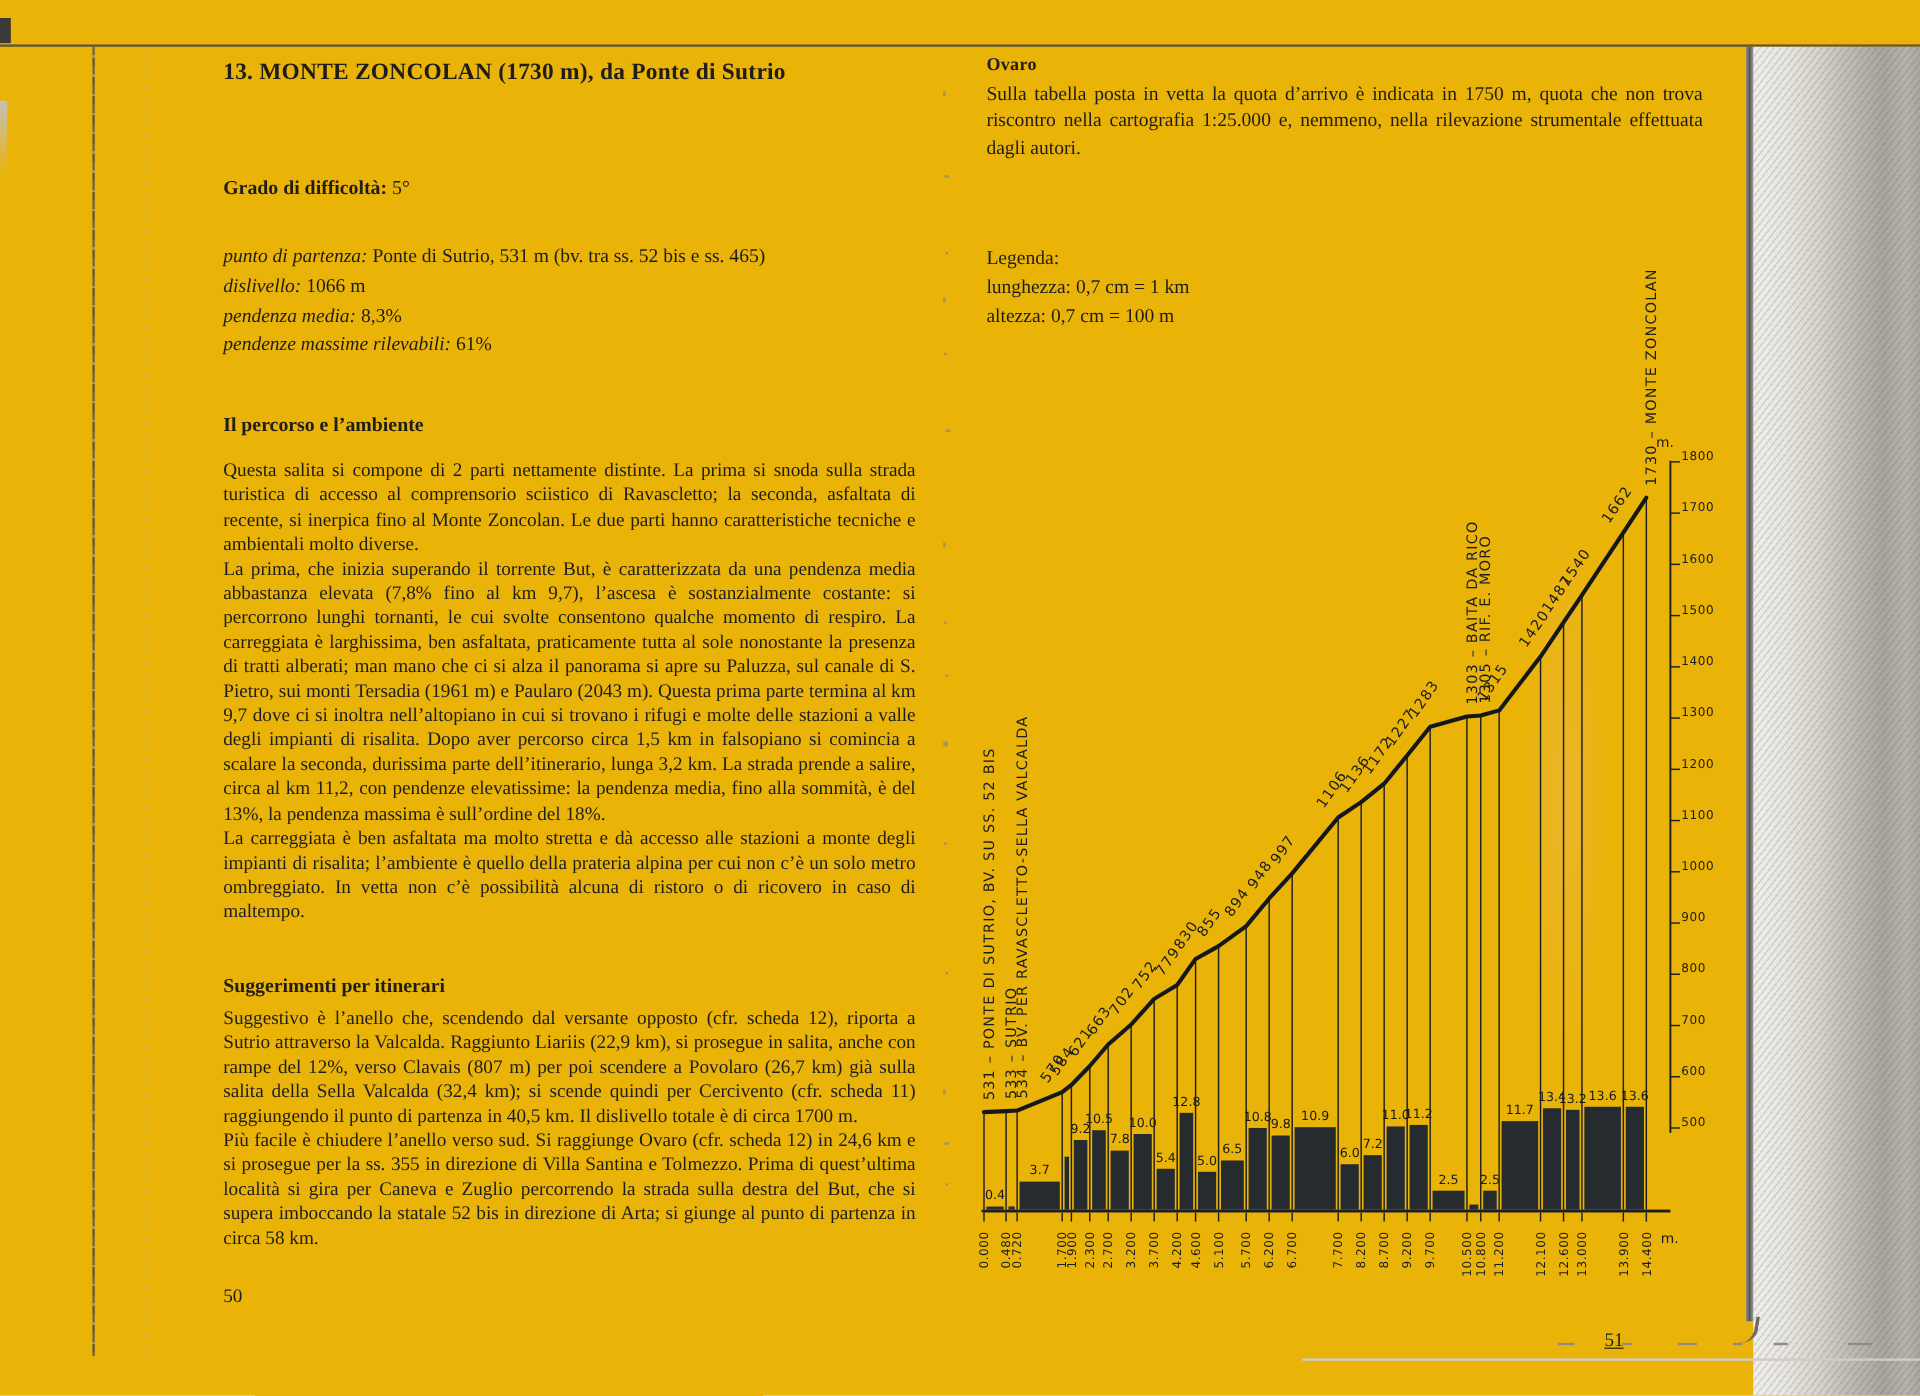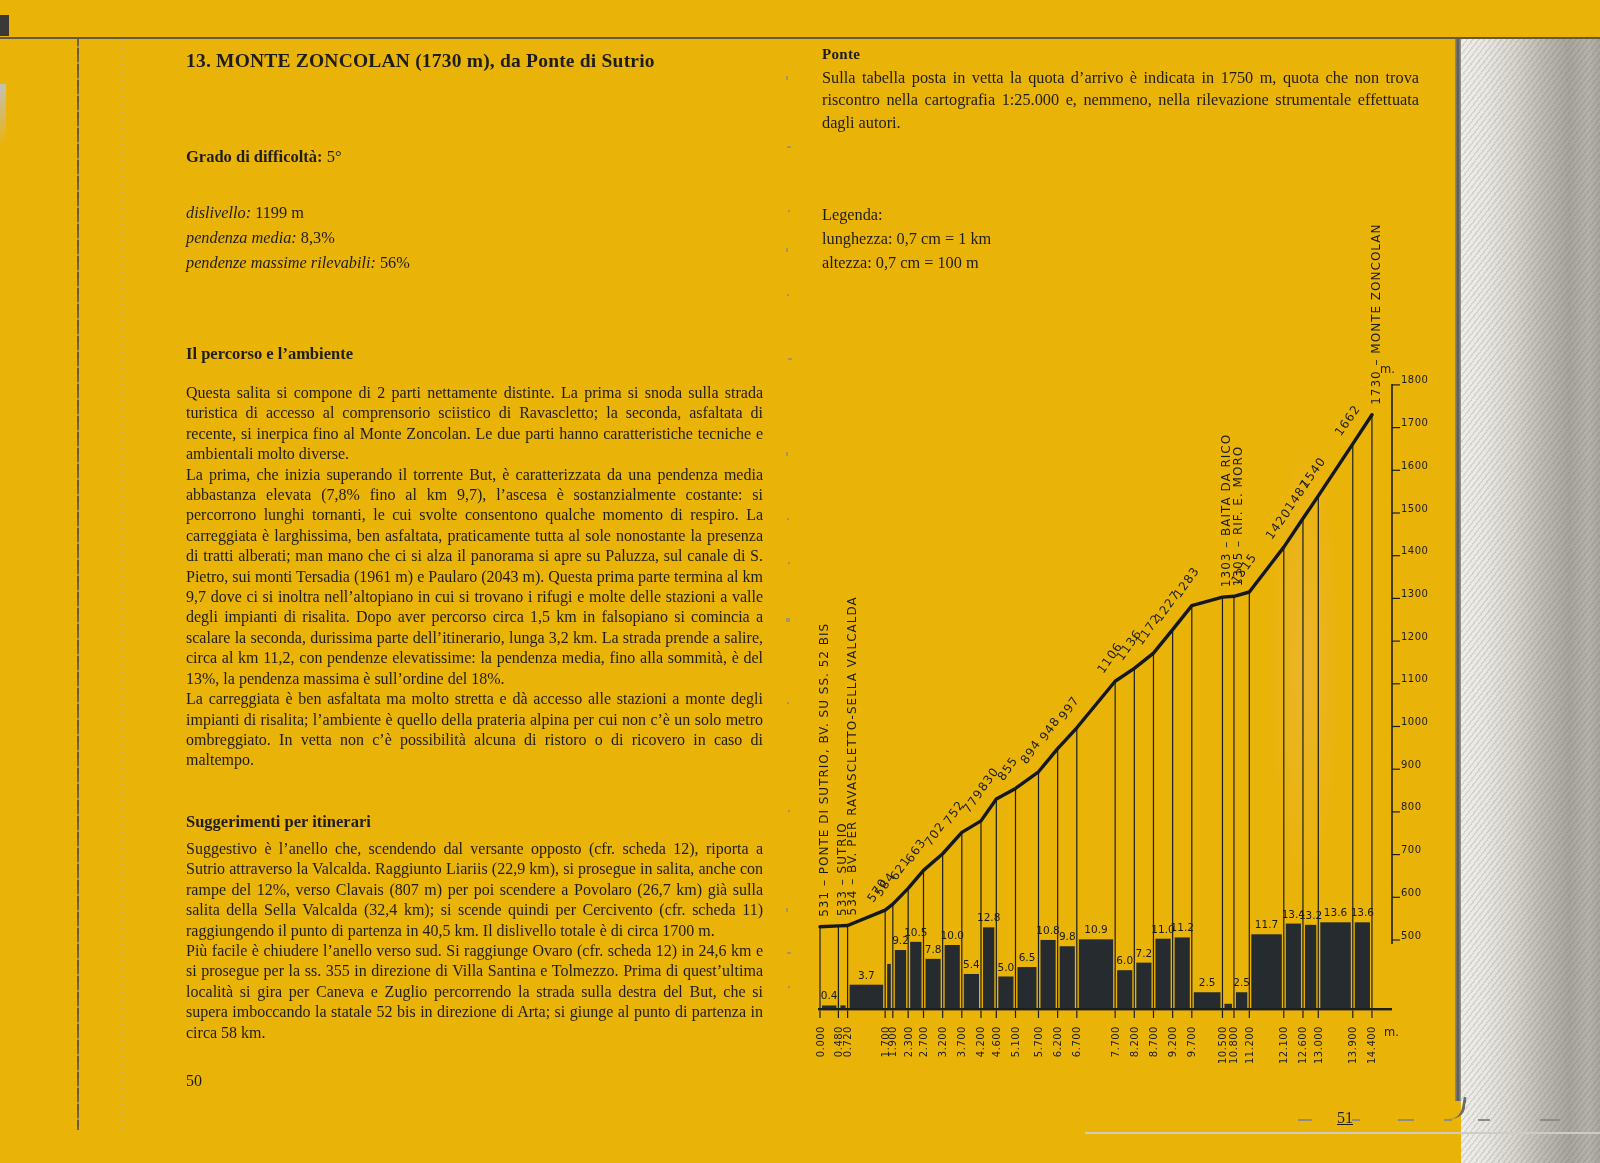--- a/index.html
+++ b/index.html
@@ -78,44 +78,45 @@
   <div class="smudge"></div>
 
   <div class="col-left">
     <div class="title">13. MONTE ZONCOLAN (1730 m), da Ponte di Sutrio</div>
     <div class="diff">
       <b>Grado di difficoltà:</b>
       <span>5°</span>
     </div>
     <div class="block-general">
       <div id="general-items">
-          <div class="gi"><span class="lab">dislivello:</span><span> 1199 m</span></div>
+          <div class="gi"><span class="lab">punto di partenza:</span><span> Ponte di Sutrio, 531 m (bv. tra ss. 52 bis e ss. 465)</span></div>
+          <div class="gi"><span class="lab">dislivello:</span><span> 1066 m</span></div>
           <div class="gi"><span class="lab">pendenza media:</span><span> 8,3%</span></div>
-          <div class="gi"><span class="lab">pendenze massime rilevabili:</span><span> 56%</span></div>
+          <div class="gi"><span class="lab">pendenze massime rilevabili:</span><span> 61%</span></div>
         </div>
     </div>
     <div class="block-route">
       <span class="head">Il percorso e l’ambiente</span>
       <div id="route-pars">
           <p class="body-par">Questa salita si compone di 2 parti nettamente distinte. La prima si snoda sulla strada turistica di accesso al comprensorio sciistico di Ravascletto; la seconda, asfaltata di recente, si inerpica fino al Monte Zoncolan. Le due parti hanno caratteristiche tecniche e ambientali molto diverse.</p>
           <p class="body-par">La prima, che inizia superando il torrente But, è caratterizzata da una pendenza media abbastanza elevata (7,8% fino al km 9,7), l’ascesa è sostanzialmente costante: si percorrono lunghi tornanti, le cui svolte consentono qualche momento di respiro. La carreggiata è larghissima, ben asfaltata, praticamente tutta al sole nonostante la presenza di tratti alberati; man mano che ci si alza il panorama si apre su Paluzza, sul canale di S. Pietro, sui monti Tersadia (1961 m) e Paularo (2043 m). Questa prima parte termina al km 9,7 dove ci si inoltra nell’altopiano in cui si trovano i rifugi e molte delle stazioni a valle degli impianti di risalita. Dopo aver percorso circa 1,5 km in falsopiano si comincia a scalare la seconda, durissima parte dell’itinerario, lunga 3,2 km. La strada prende a salire, circa al km 11,2, con pendenze elevatissime: la pendenza media, fino alla sommità, è del 13%, la pendenza massima è sull’ordine del 18%.</p>
           <p class="body-par">La carreggiata è ben asfaltata ma molto stretta e dà accesso alle stazioni a monte degli impianti di risalita; l’ambiente è quello della prateria alpina per cui non c’è un solo metro ombreggiato. In vetta non c’è possibilità alcuna di ristoro o di ricovero in caso di maltempo.</p>
         </div>
     </div>
     <div class="block-sugg">
       <span class="head">Suggerimenti per itinerari</span>
       <div id="sugg-pars">
           <p class="body-par">Suggestivo è l’anello che, scendendo dal versante opposto (cfr. scheda 12), riporta a Sutrio attraverso la Valcalda. Raggiunto Liariis (22,9 km), si prosegue in salita, anche con rampe del 12%, verso Clavais (807 m) per poi scendere a Povolaro (26,7 km) già sulla salita della Sella Valcalda (32,4 km); si scende quindi per Cercivento (cfr. scheda 11) raggiungendo il punto di partenza in 40,5 km. Il dislivello totale è di circa 1700 m.</p>
           <p class="body-par">Più facile è chiudere l’anello verso sud. Si raggiunge Ovaro (cfr. scheda 12) in 24,6 km e si prosegue per la ss. 355 in direzione di Villa Santina e Tolmezzo. Prima di quest’ultima località si gira per Caneva e Zuglio percorrendo la strada sulla destra del But, che si supera imboccando la statale 52 bis in direzione di Arta; si giunge al punto di partenza in circa 58 km.</p>
         </div>
     </div>
   </div>
   <div class="pagenum pn-left">50</div>
 
-  <div class="note-head">Ponte</div>
+  <div class="note-head">Ovaro</div>
   <div class="note-text">Sulla tabella posta in vetta la quota d’arrivo è indicata in 1750 m, quota che non trova riscontro nella cartografia 1:25.000 e, nemmeno, nella rilevazione strumentale effettuata dagli autori.</div>
   <div class="legend">
     <div>Legenda:</div>
     <div id="legend-lines">
         <div>lunghezza: 0,7 cm = 1 km</div>
         <div>altezza: 0,7 cm = 100 m</div>
       </div>
   </div>
   <div class="pagenum pn-right">51</div>
 

